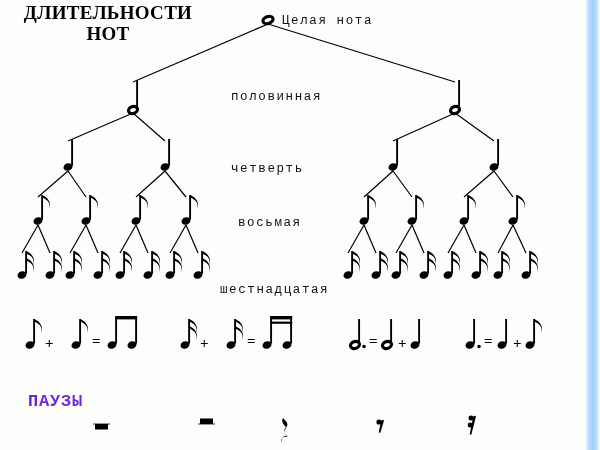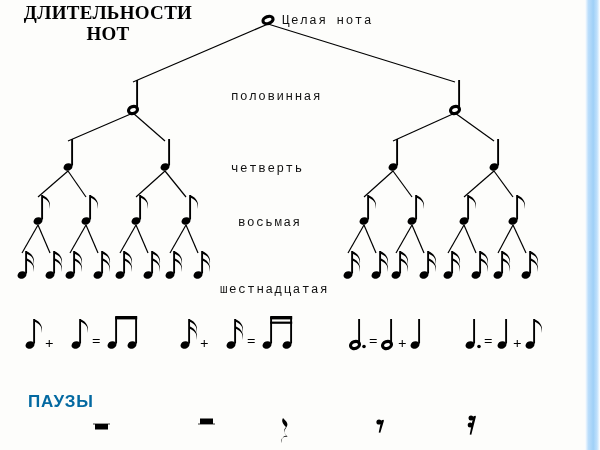--- a/index.html
+++ b/index.html
@@ -40,25 +40,25 @@
   .tree-label {
     position: absolute;
     font-family: Liberation Mono, monospace;
     font-size: 12.5px;
     letter-spacing: 1.6px;
     color: #111;
     white-space: nowrap;
   }
   .section-label {
     position: absolute;
-    font-family: Liberation Sans, sans-serif;
+    font-family: Liberation Mono, monospace;
     font-weight: bold;
     font-size: 17px;
     letter-spacing: 0.8px;
-    color: #0369a1;
+    color: #6d28d9;
   }
   svg.layer {
     position: absolute;
     left: 0;
     top: 0;
     width: 600px;
     height: 450px;
     overflow: visible;
   }
   .nh { fill: #000; }

